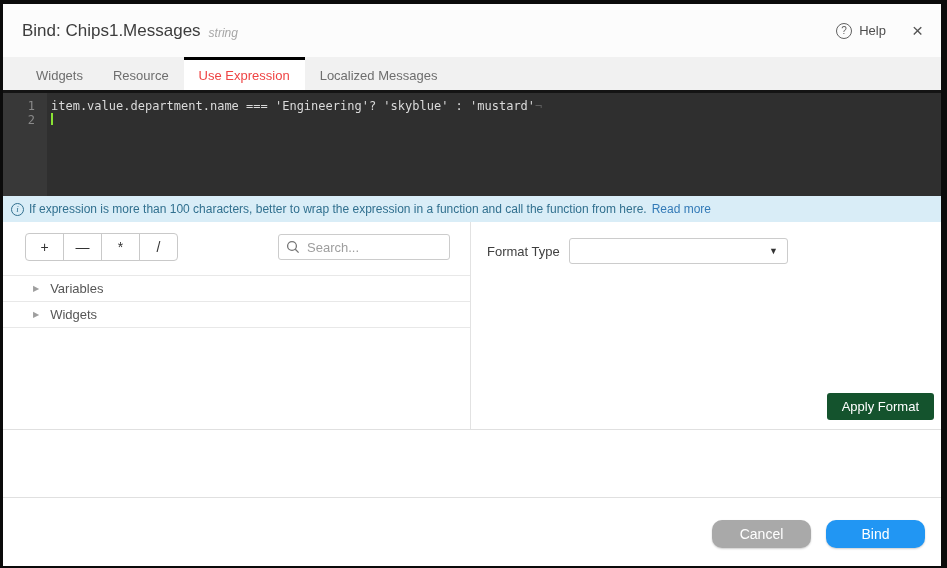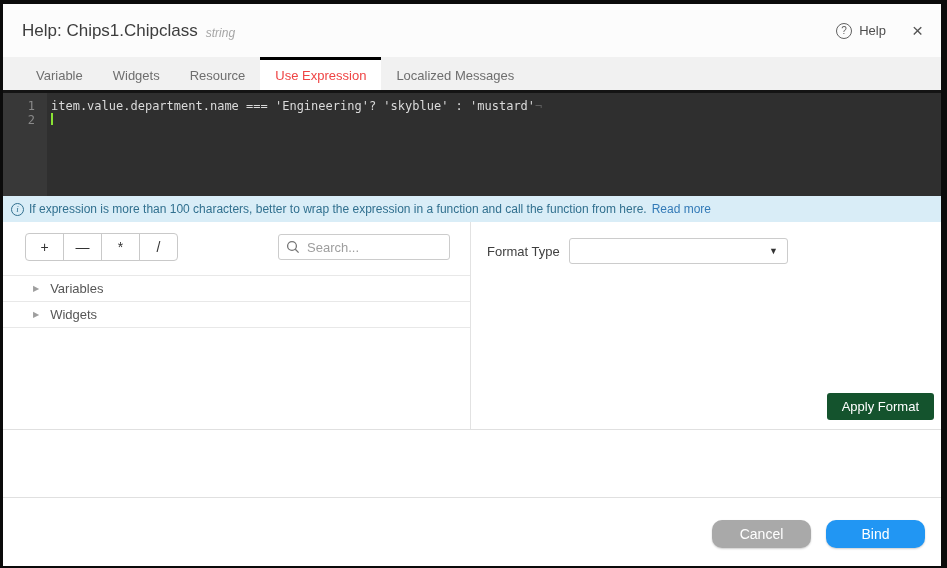--- a/index.html
+++ b/index.html
@@ -91,33 +91,32 @@
     cursor:pointer; font-family:"Liberation Sans", sans-serif; }
   .btn-cancel { background:#a9a9a9; box-shadow:0 1px 2px rgba(0,0,0,.2); }
   .btn-bind { background:#2196f3; box-shadow:0 1px 2px rgba(0,0,0,.2); }
 </style>
 </head>
 <body>
 
 <div class="frame">
 
   <div class="titlebar">
-    <span class="dlg-title">Help: Chips1.Chipclass</span>
+    <span class="dlg-title">Bind: Chips1.Messages</span>
     <span class="dlg-type">string</span>
     <div class="titlebar-right">
       <div class="help-wrap">
         <span class="help-circle">?</span>
         <span class="help-text">Help</span>
       </div>
       <span class="close-x">×</span>
     </div>
   </div>
 
   <div class="tabbar">
-    <div class="tab">Variable</div>
     <div class="tab">Widgets</div>
     <div class="tab">Resource</div>
     <div class="tab active">Use Expression</div>
     <div class="tab">Localized Messages</div>
   </div>
 
   <div class="editor">
     <div class="gutter"></div>
     <div class="code-lines">
       <div class="code-line">

